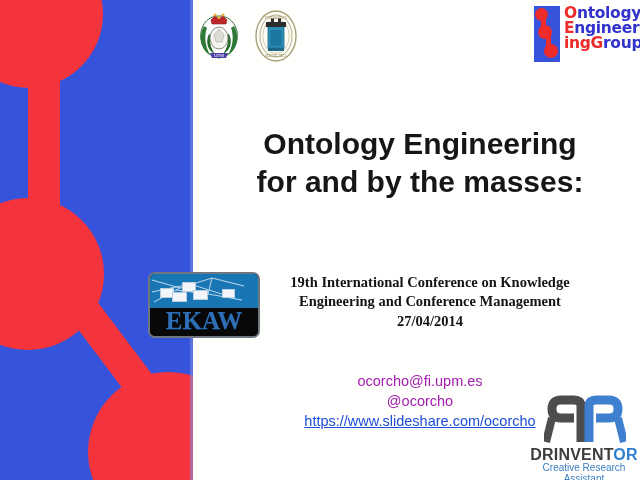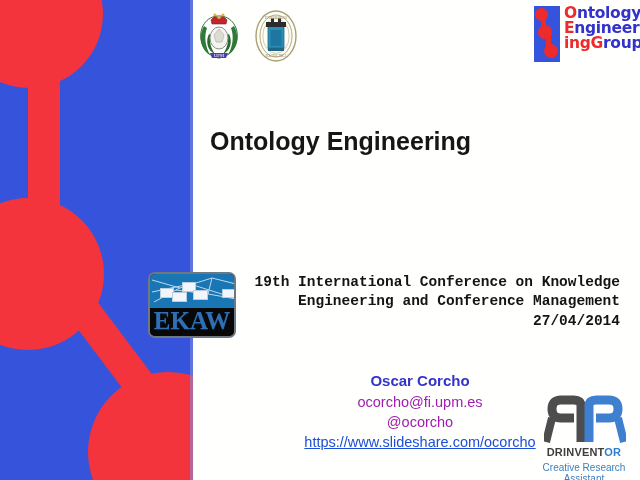--- a/index.html
+++ b/index.html
@@ -88,34 +88,34 @@
     font-family: "DejaVu Sans", sans-serif;
   }
   #oeg-text .cap { color: #ED2B2B; }
   #oeg-text .row { white-space: nowrap; display: block; }
 
   
   #title {
     position: absolute;
     left: 210px; top: 125px;
     width: 420px;
-    text-align: left;
-    font-size: 25px;
+    text-align: center;
+    font-size: 30px;
     font-weight: bold;
     color: #161616;
     line-height: 1.28;
     font-family: "Liberation Sans", sans-serif;
   }
   #title .tline { display: block; }
 
   
   #ekaw-logo {
     position: absolute;
     left: 148px; top: 272px;
-    width: 88px; height: 66px;
+    width: 112px; height: 66px;
     background: #101010;
     border: 2px solid #6f7780;
     border-radius: 7px;
     overflow: hidden;
     box-sizing: border-box;
   }
   #ekaw-top {
     position: relative;
     height: 34px;
     background: #1876B5;
@@ -142,26 +142,26 @@
     line-height: 1;
     margin-top: -4px;
     text-shadow: 0 1px 0 #0a2b4d;
   }
 
   
   #conference {
     position: absolute;
     left: 240px; top: 273px;
     width: 380px;
-    text-align: right;
+    text-align: center;
     font-size: 14.5px;
     font-weight: bold;
     color: #141414;
     line-height: 1.33;
-    font-family: Liberation Mono, monospace;
+    font-family: Liberation Serif, serif;
   }
   #conference .cline { display: block; }
 
   
   #author {
     position: absolute;
     left: 240px; top: 371px;
     width: 360px;
     text-align: center;
     font-size: 14.5px;
@@ -193,21 +193,21 @@
   #dr-mark {
     position: absolute;
     left: 14px; top: 0px;
     width: 82px; height: 52px;
   }
   #dr-word {
     position: absolute;
     left: 0; top: 52px;
     width: 108px;
     text-align: center;
-    font-size: 11px;
+    font-size: 16px;
     font-weight: bold;
     letter-spacing: .2px;
     color: #3d3d3d;
     font-family: "Liberation Sans", sans-serif;
   }
   #dr-word .blue { color: #2F7FD0; }
   #dr-tag {
     position: absolute;
     left: 0; top: 68px;
     width: 108px;
@@ -282,20 +282,21 @@
     </div>
     <div id="oeg-text">
       <span class="row"><span class="cap">O</span><span>ntology</span></span>
       <span class="row"><span class="cap">E</span><span>ngineer</span></span>
       <span class="row"><span class="cap">ing</span><span class="cap">G</span><span>roup</span></span>
     </div>
   </div>
 
   <div id="title">
     <span class="tline">Ontology Engineering</span>
+    <span class="tline">for and by the masses:</span>
   </div>
 
   <div id="ekaw-logo">
     <div id="ekaw-top">
       <svg width="96" height="34" viewBox="0 0 96 34" aria-hidden="true">
         <g stroke="#cfe4f2" stroke-width="1" fill="none" opacity=".9">
           <path d="M2 6 L30 14 L62 4 L94 12"></path>
           <path d="M4 28 L26 16 L58 20 L92 26"></path>
           <path d="M30 14 L26 16"></path>
           <path d="M62 4 L58 20"></path>
@@ -313,21 +314,20 @@
     </div>
   </div>
 
   <div id="conference">
     <span class="cline">19th International Conference on Knowledge</span>
     <span class="cline">Engineering and Conference Management</span>
     <span class="cline">27/04/2014</span>
   </div>
 
   <div id="author">
-    <span id="author-name">Oscar Corcho</span>
     <span id="author-email">ocorcho@fi.upm.es</span>
     <span id="author-handle">@ocorcho</span>
     <span id="author-link">https://www.slideshare.com/ocorcho</span>
   </div>
 
   <div id="drinventor">
     <div id="dr-mark">
       <svg width="82" height="52" viewBox="0 0 82 52" aria-hidden="true">
         <g fill="none" stroke-width="9" stroke-linecap="butt">
           <path d="M37 48 L37 12 Q37 6 30 6 L17 6 Q8 6 8 15 Q8 24 17 24 L30 24" stroke="#4d4d4d"></path>

